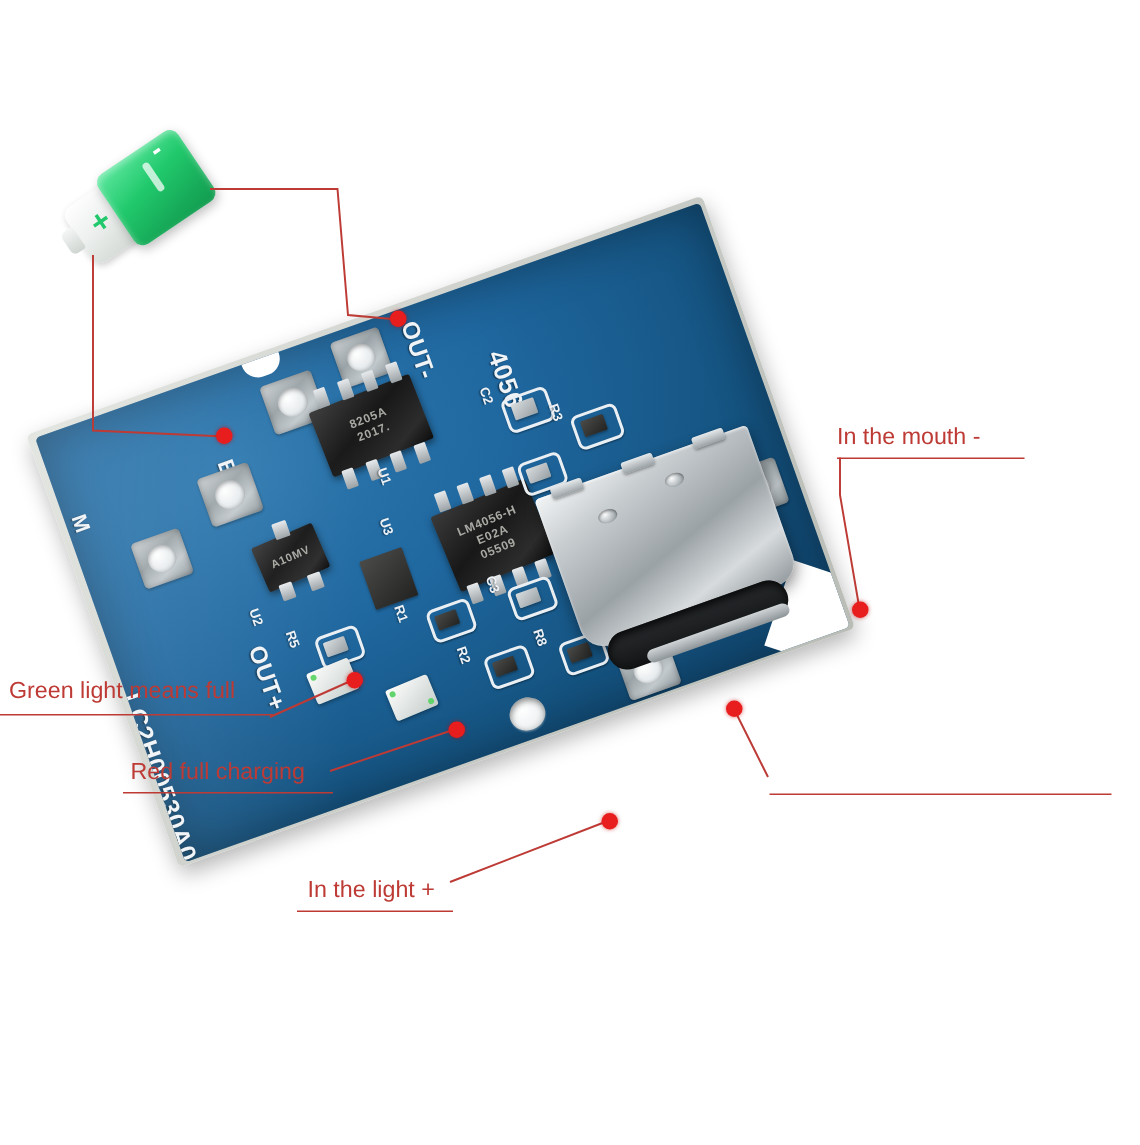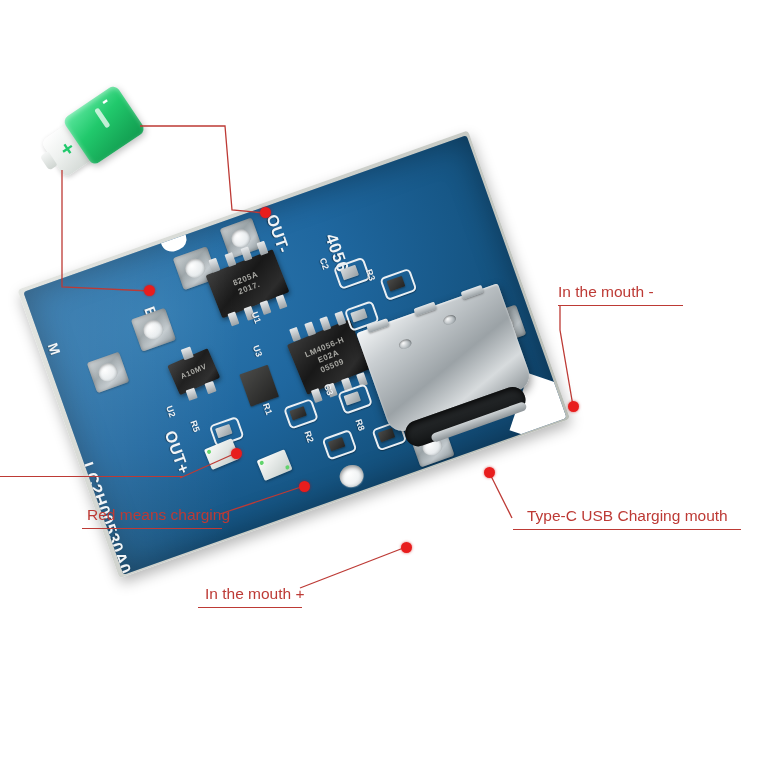--- a/index.html
+++ b/index.html
@@ -390,24 +390,24 @@
   <span class="dot" style="left:260px;top:207px;"></span>
   <span class="dot" style="left:568px;top:401px;"></span>
   <span class="dot" style="left:484px;top:467px;"></span>
   <span class="dot" style="left:231px;top:448px;"></span>
   <span class="dot" style="left:299px;top:481px;"></span>
   <span class="dot" style="left:401px;top:542px;"></span>
 
   <div class="anno" style="left:558px;top:283px;">In the mouth -</div>
   <div class="anno-rule" style="left:558px;top:305px;width:125px;"></div>
 
-  <div class="anno" style="left:527px;top:507px;">Type-C USB Charging mouth</div>
   <div class="anno-rule" style="left:513px;top:529px;width:228px;"></div>
 
+  <div class="anno" style="left:6px;top:452px;">Green light means full</div>
   <div class="anno-rule" style="left:0px;top:476px;width:182px;"></div>
 
-  <div class="anno" style="left:87px;top:506px;">Red means charging</div>
+  <div class="anno" style="left:87px;top:506px;">Red full charging</div>
   <div class="anno-rule" style="left:82px;top:528px;width:140px;"></div>
 
-  <div class="anno" style="left:205px;top:585px;">In the mouth +</div>
+  <div class="anno" style="left:205px;top:585px;">In the light +</div>
   <div class="anno-rule" style="left:198px;top:607px;width:104px;"></div>
 
 </div>
 
 </body></html>

